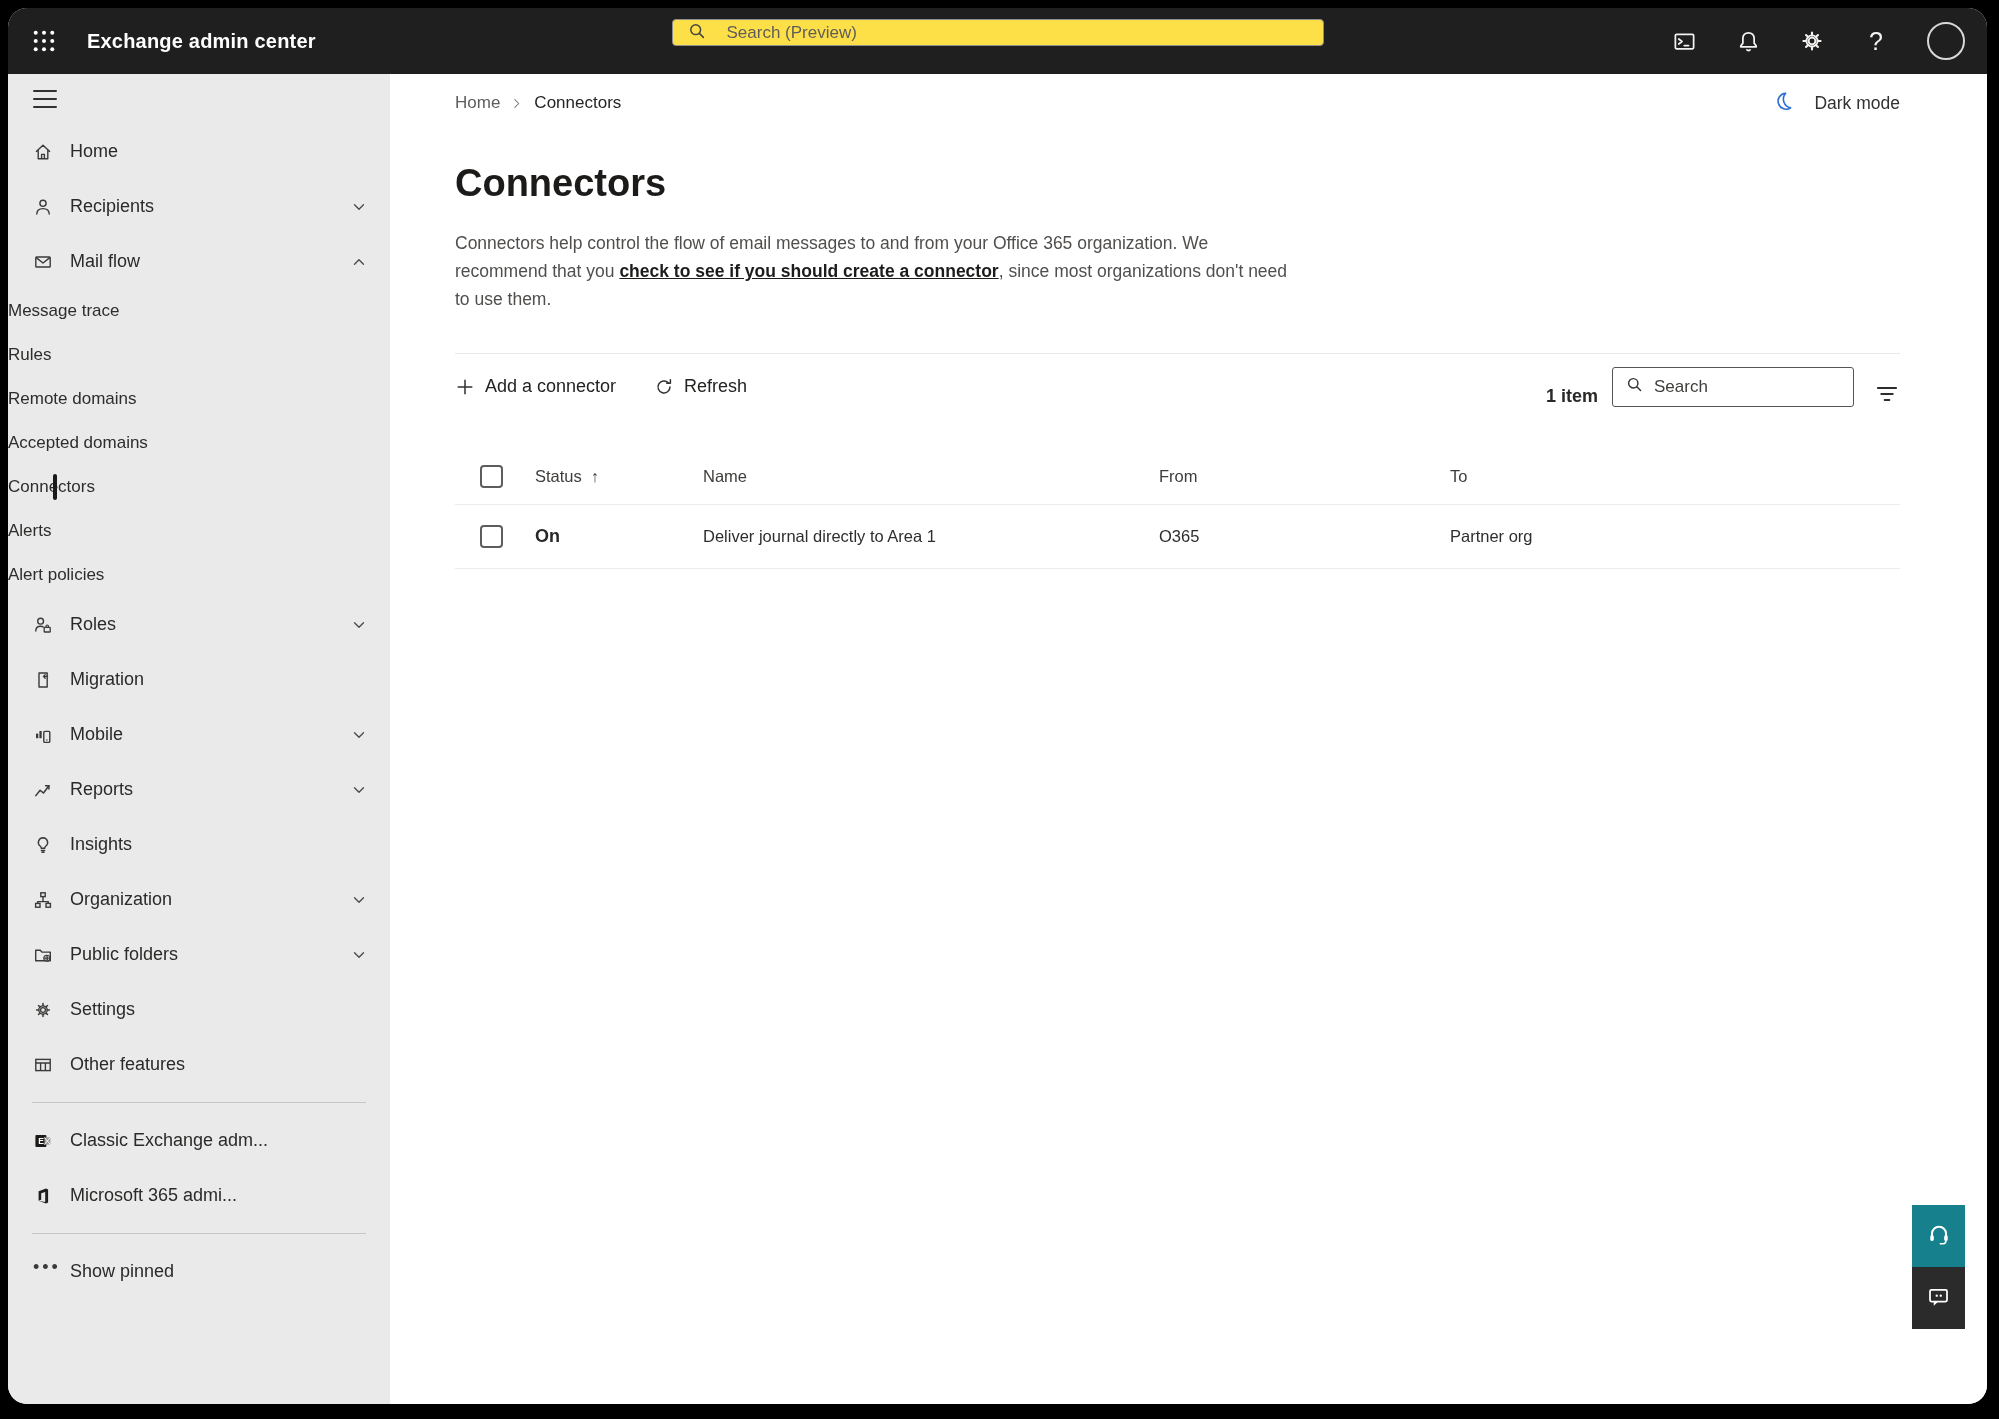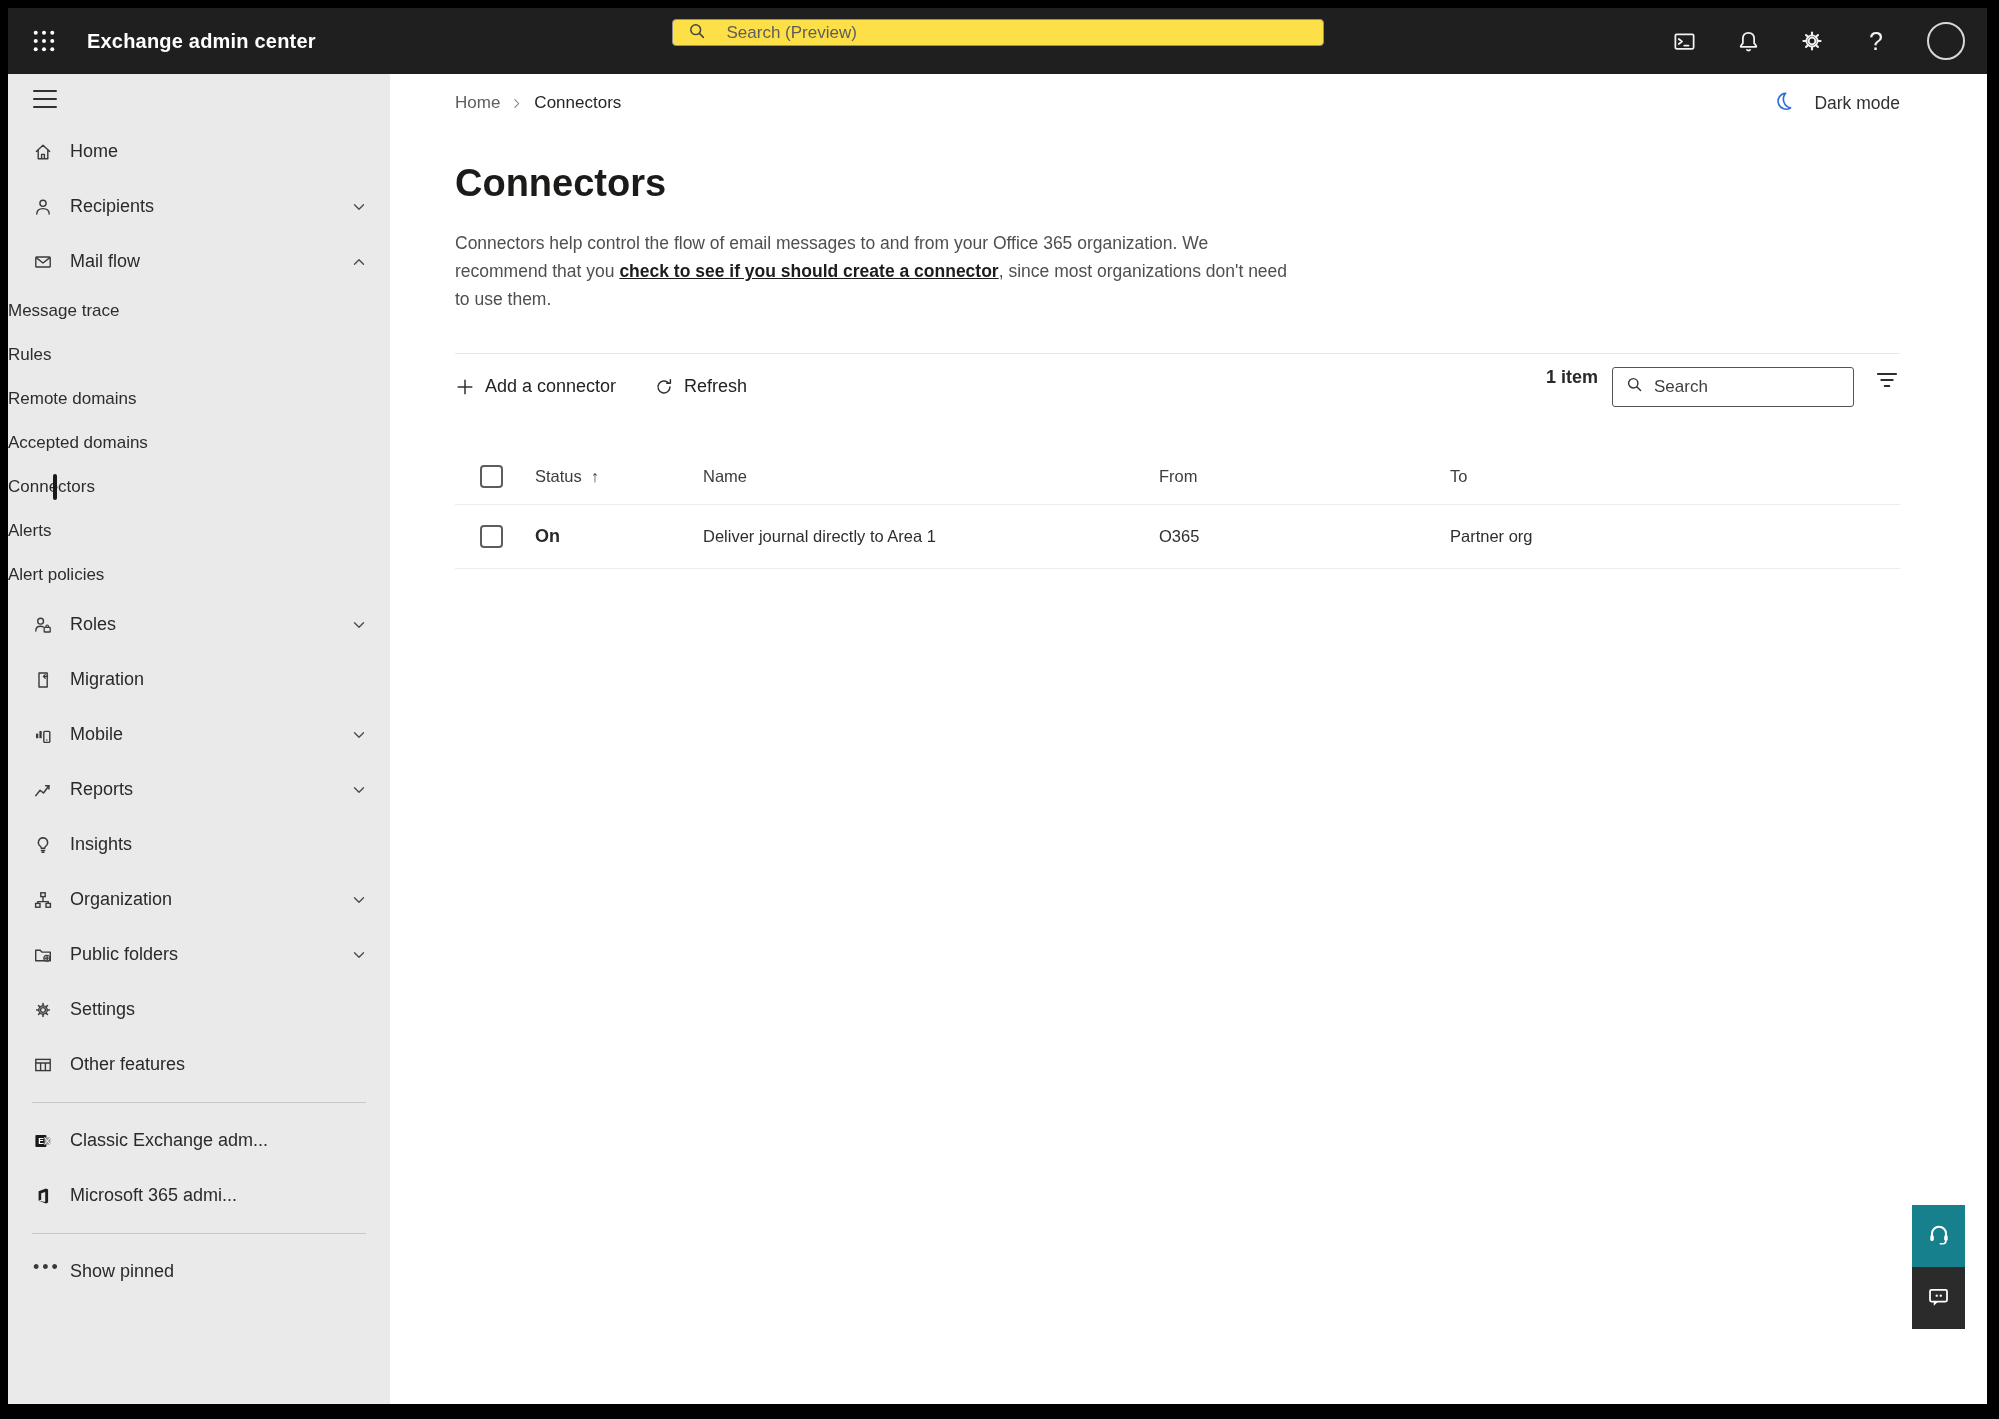--- a/index.html
+++ b/index.html
@@ -5,21 +5,21 @@
   * { box-sizing: border-box; margin: 0; padding: 0; }
   html,body { width:1999px; height:1419px; }
   body {
     background:#000;
     font-family:"Liberation Sans", sans-serif;
     position:relative;
     color:#2b2a29;
   }
   .app {
     position:absolute; left:8px; top:8px; width:1979px; height:1396px;
-    background:#fff; overflow:hidden; display:flex; flex-direction:column;
+    background:#fff; overflow:hidden; display:flex; flex-direction:column;border-radius:19px;
   }
 
   
   .topbar {
     height:66px; background:#1f1f1f; flex:0 0 66px;
     display:flex; align-items:center; position:relative;
     padding:0 22px; color:#f3f2f1;
   }
   .waffle-btn { width:28px; height:28px; display:flex; align-items:center; justify-content:center; cursor:pointer; }
   .topbar-title { color:#fff; font-size:20px; font-weight:600; margin-left:29px; letter-spacing:.2px; }
@@ -79,21 +79,21 @@
   .page-title { margin-top:44px; font-size:38px; font-weight:700; color:#1c1b1a; }
   .page-desc { margin-top:24px; width:848px; font-size:17.5px; line-height:28px; color:#514f4d; }
   .desc-link { color:#1d1c1b; font-weight:600; cursor:pointer;text-decoration:underline; }
 
   .content-divider { margin-top:40px; height:1px; background:#e8e8e8; }
 
   .toolbar { height:65px; display:flex; align-items:center; }
   .cmd-btn { display:flex; align-items:center; gap:10px; font-size:18px; color:#242322; cursor:pointer; }
   .cmd-btn + .cmd-btn { margin-left:38px; }
   .cmd-ic { width:20px; height:20px; color:#33312f; }
-  .toolbar-right { margin-left:auto; display:flex; align-items:flex-start; }
+  .toolbar-right { margin-left:auto; display:flex; align-items:flex-end; }
   .item-count { font-size:18px; font-weight:700; color:#2a2928; margin-right:14px; }
   .list-search {
     width:242px; height:40px; border:1px solid #565451; border-radius:3px;
     display:flex; align-items:center; gap:10px; padding:0 12px; background:#fff;
   }
   .list-search input {
     border:none; outline:none; flex:1; font-size:17px; color:#323130;
     font-family:"Liberation Sans", sans-serif; background:transparent;
   }
   .list-search input::placeholder { color:#3f3e3c; }

